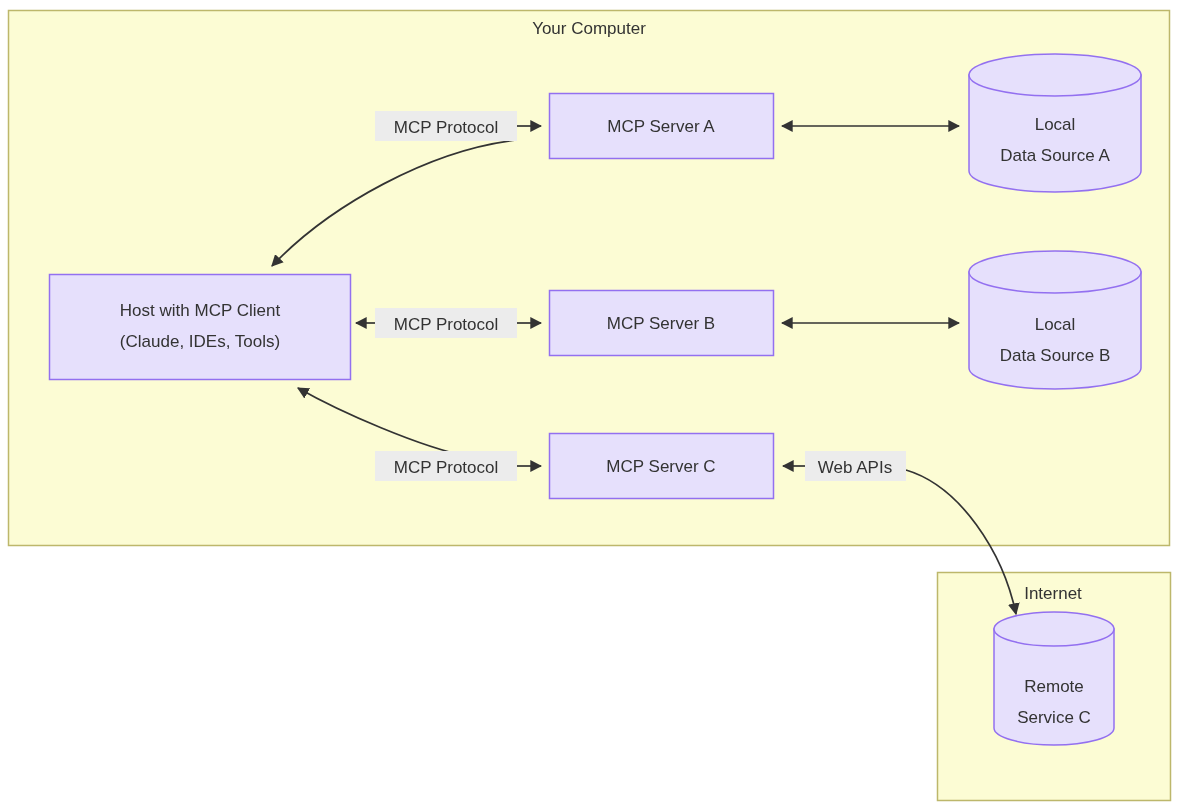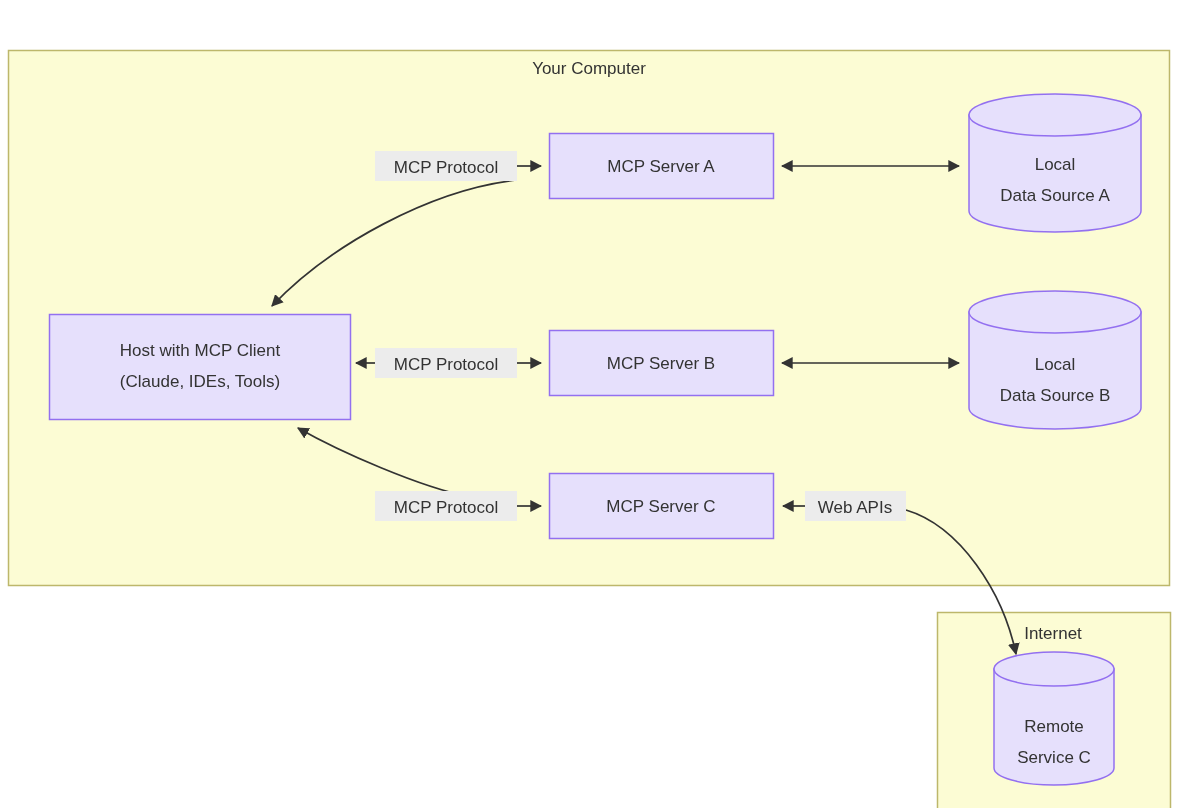--- a/index.html
+++ b/index.html
@@ -10,21 +10,20 @@
   body {
     width: 1184px;
     height: 808px;
     font-family: "Liberation Sans", sans-serif;
     overflow: hidden;
   }
   #diagram-root {
     position: relative;
     width: 1184px;
     height: 683px;
-    margin-top: 40px;
   }
   svg#diagram {
     display: block;
     width: 1184px;
     height: 808px;
   }
   .node-label,
   .edge-label,
   .group-title {
     font-family: "Liberation Sans", sans-serif;

